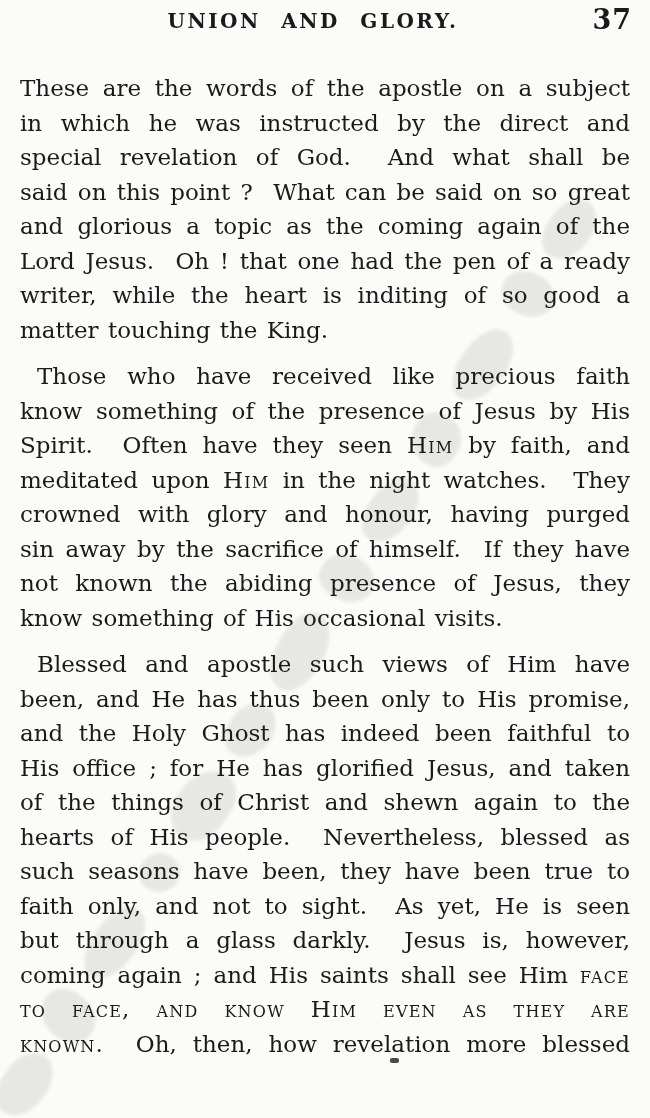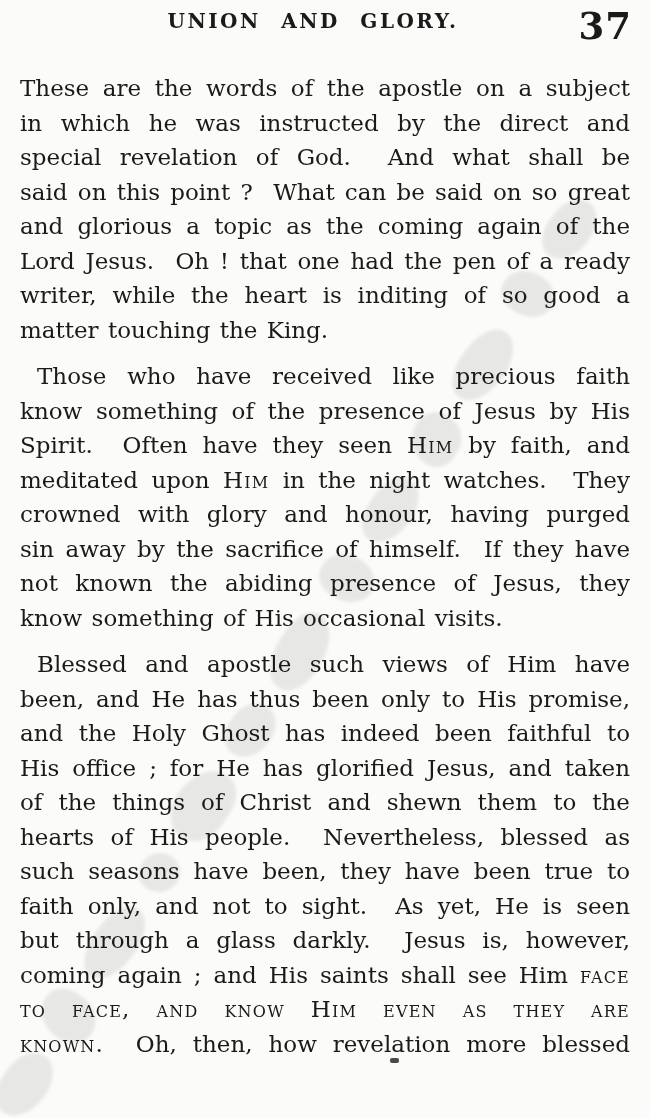--- a/index.html
+++ b/index.html
@@ -29,21 +29,21 @@
     position:absolute;
     left:313px;top:9px;
     transform:translateX(-50%);
     font-size:20px;font-weight:bold;
     letter-spacing:2.5px;word-spacing:11px;
     white-space:nowrap;
   }
   .page-number{
     position:absolute;
     right:18px;top:4px;
-    font-size:37px;font-weight:bold;
+    font-size:27px;font-weight:bold;
     letter-spacing:1px;
   }
   
   .page-body{
     position:absolute;
     left:8px;top:59px;width:634px;
     z-index:1;
     font-size:23px;
     line-height:34.5px;
     word-spacing:2px;
@@ -150,21 +150,21 @@
         <div class="line"><span>crowned with glory and honour, having purged</span></div>
         <div class="line"><span>sin away by the sacrifice of himself.  If they have</span></div>
         <div class="line"><span>not known the abiding presence of Jesus, they</span></div>
         <div class="line last"><span>know something of His occasional visits.</span></div>
       </div>
       <div class="paragraph indent">
         <div class="line first"><span>Blessed and apostle such views of Him have</span></div>
         <div class="line"><span>been, and He has thus been only to His promise,</span></div>
         <div class="line"><span>and the Holy Ghost has indeed been faithful to</span></div>
         <div class="line"><span>His office ; for He has glorified Jesus, and taken</span></div>
-        <div class="line"><span>of the things of Christ and shewn them to the</span></div>
+        <div class="line"><span>of the things of Christ and shewn again to the</span></div>
         <div class="line"><span>hearts of His people.  Nevertheless, blessed as</span></div>
         <div class="line"><span>such seasons have been, they have been true to</span></div>
         <div class="line"><span>faith only, and not to sight.  As yet, He is seen</span></div>
         <div class="line"><span>but through a glass darkly.  Jesus is, however,</span></div>
         <div class="line"><span>coming again ; and His saints shall see Him </span><span class="sc">face</span></div>
         <div class="line"><span class="sc">to face, and know Him even as they are</span></div>
         <div class="line"><span class="sc">known.</span><span>  Oh, then, how revelation more blessed will</span></div>
       </div>
     </div>
 

